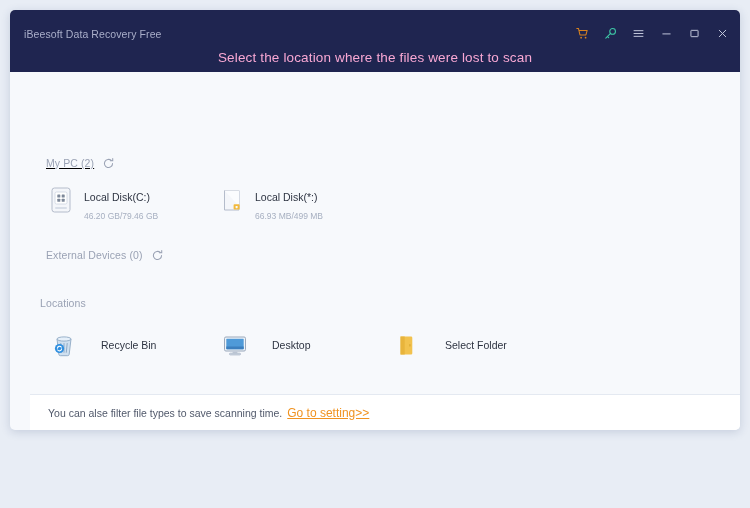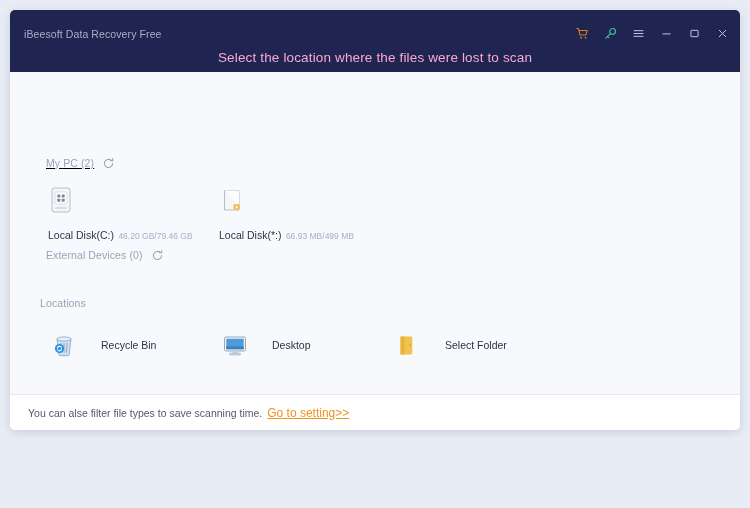--- a/index.html
+++ b/index.html
@@ -110,21 +110,20 @@
 
   
   .drive {
     position: absolute;
     display: flex;
     align-items: flex-start;
     gap: 10px;
     padding: 4px 6px 4px 4px;
     border-radius: 4px;
     cursor: pointer;
-    flex-direction: column;
   }
   #drive-0 { left: 34px; top: 110px; width: 168px; }
   #drive-1 { left: 205px; top: 110px; width: 168px; }
 
   .drive-icon { width: 26px; height: 28px; flex: 0 0 auto; }
 
   .drive-info { flex: 1 1 auto; padding-top: 1px; min-width: 0; }
 
   .drive-name {
     font-size: 10.5px;
@@ -178,20 +177,21 @@
 
   
   #footer {
     flex: 0 0 auto;
     height: 36px;
     background: #ffffff;
     border-top: 1px solid #e4e9f1;
     display: flex;
     align-items: center;
     padding-left: 18px;
+    margin-left: 20px;
   }
 
   #footer-text {
     font-size: 10.5px;
     color: #51596b;
   }
 
   #footer-link {
     font-size: 12px;
     color: #f0921f;

